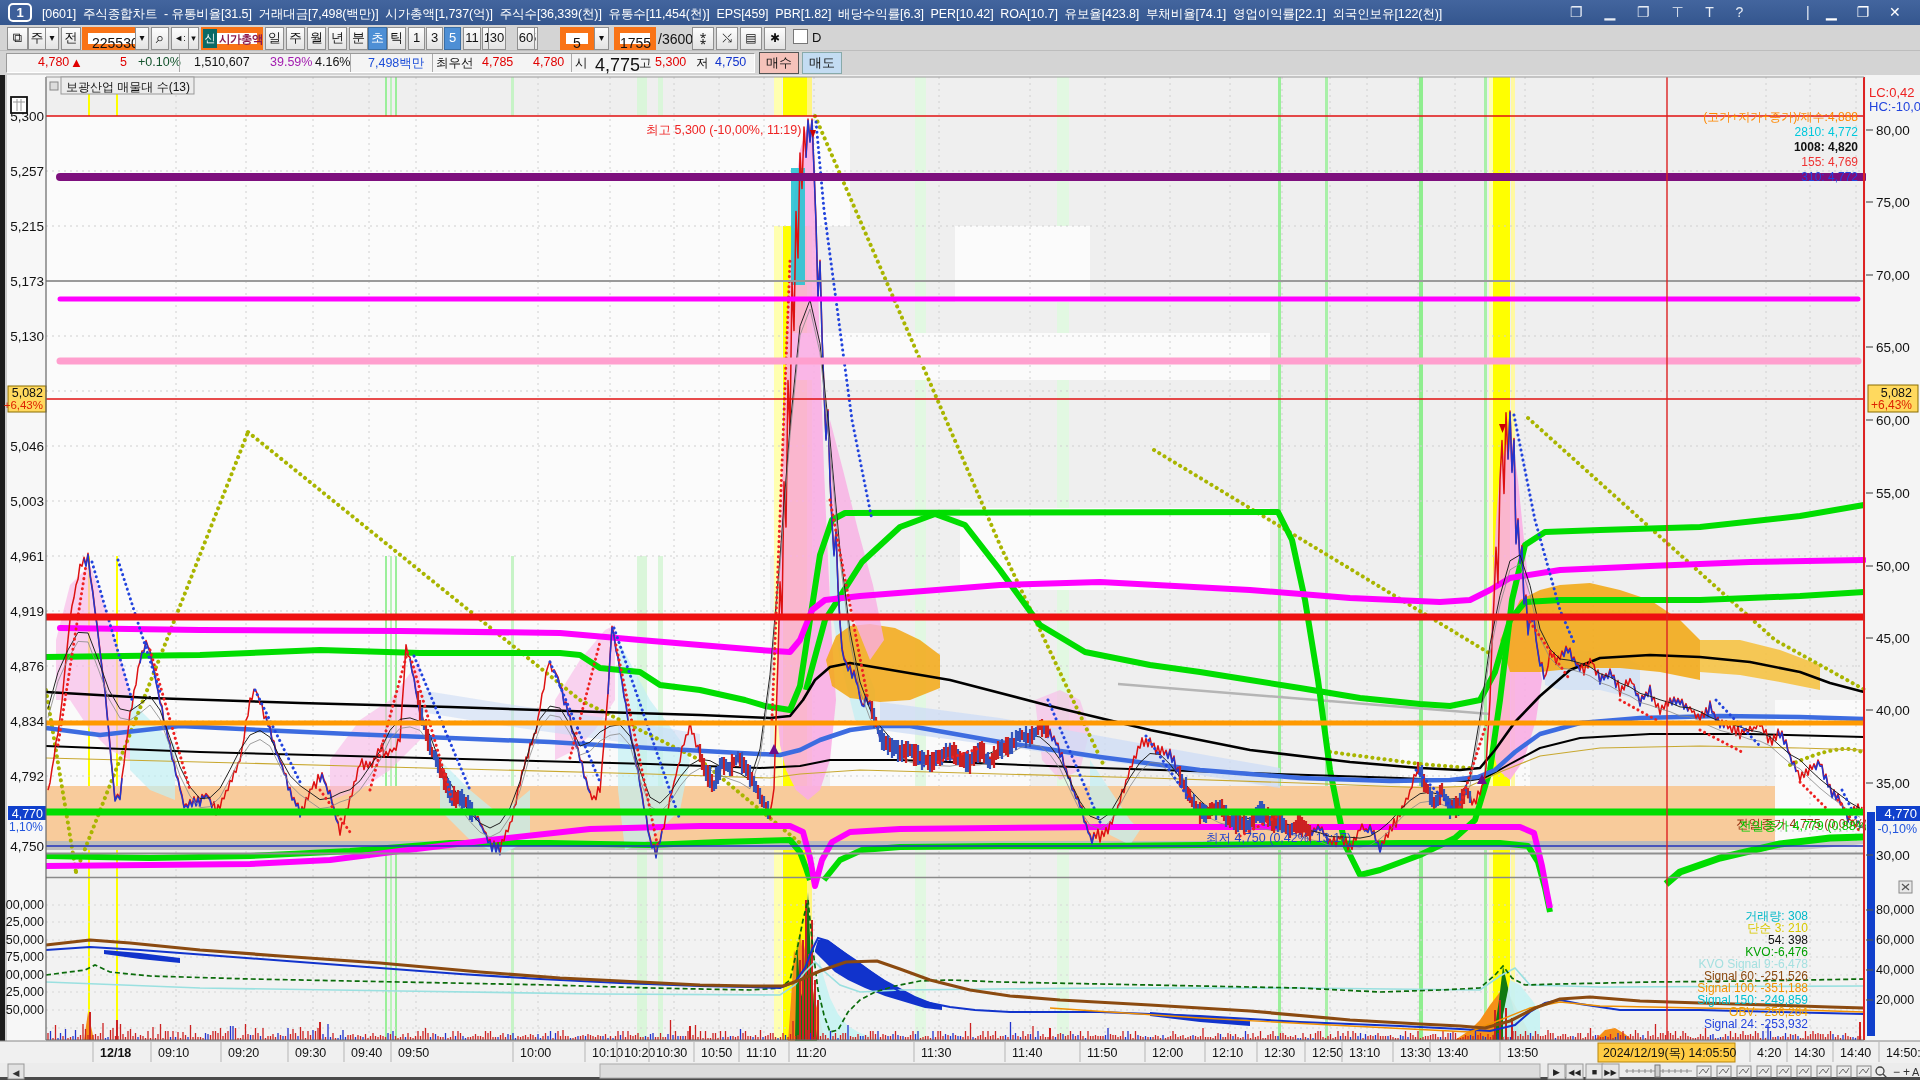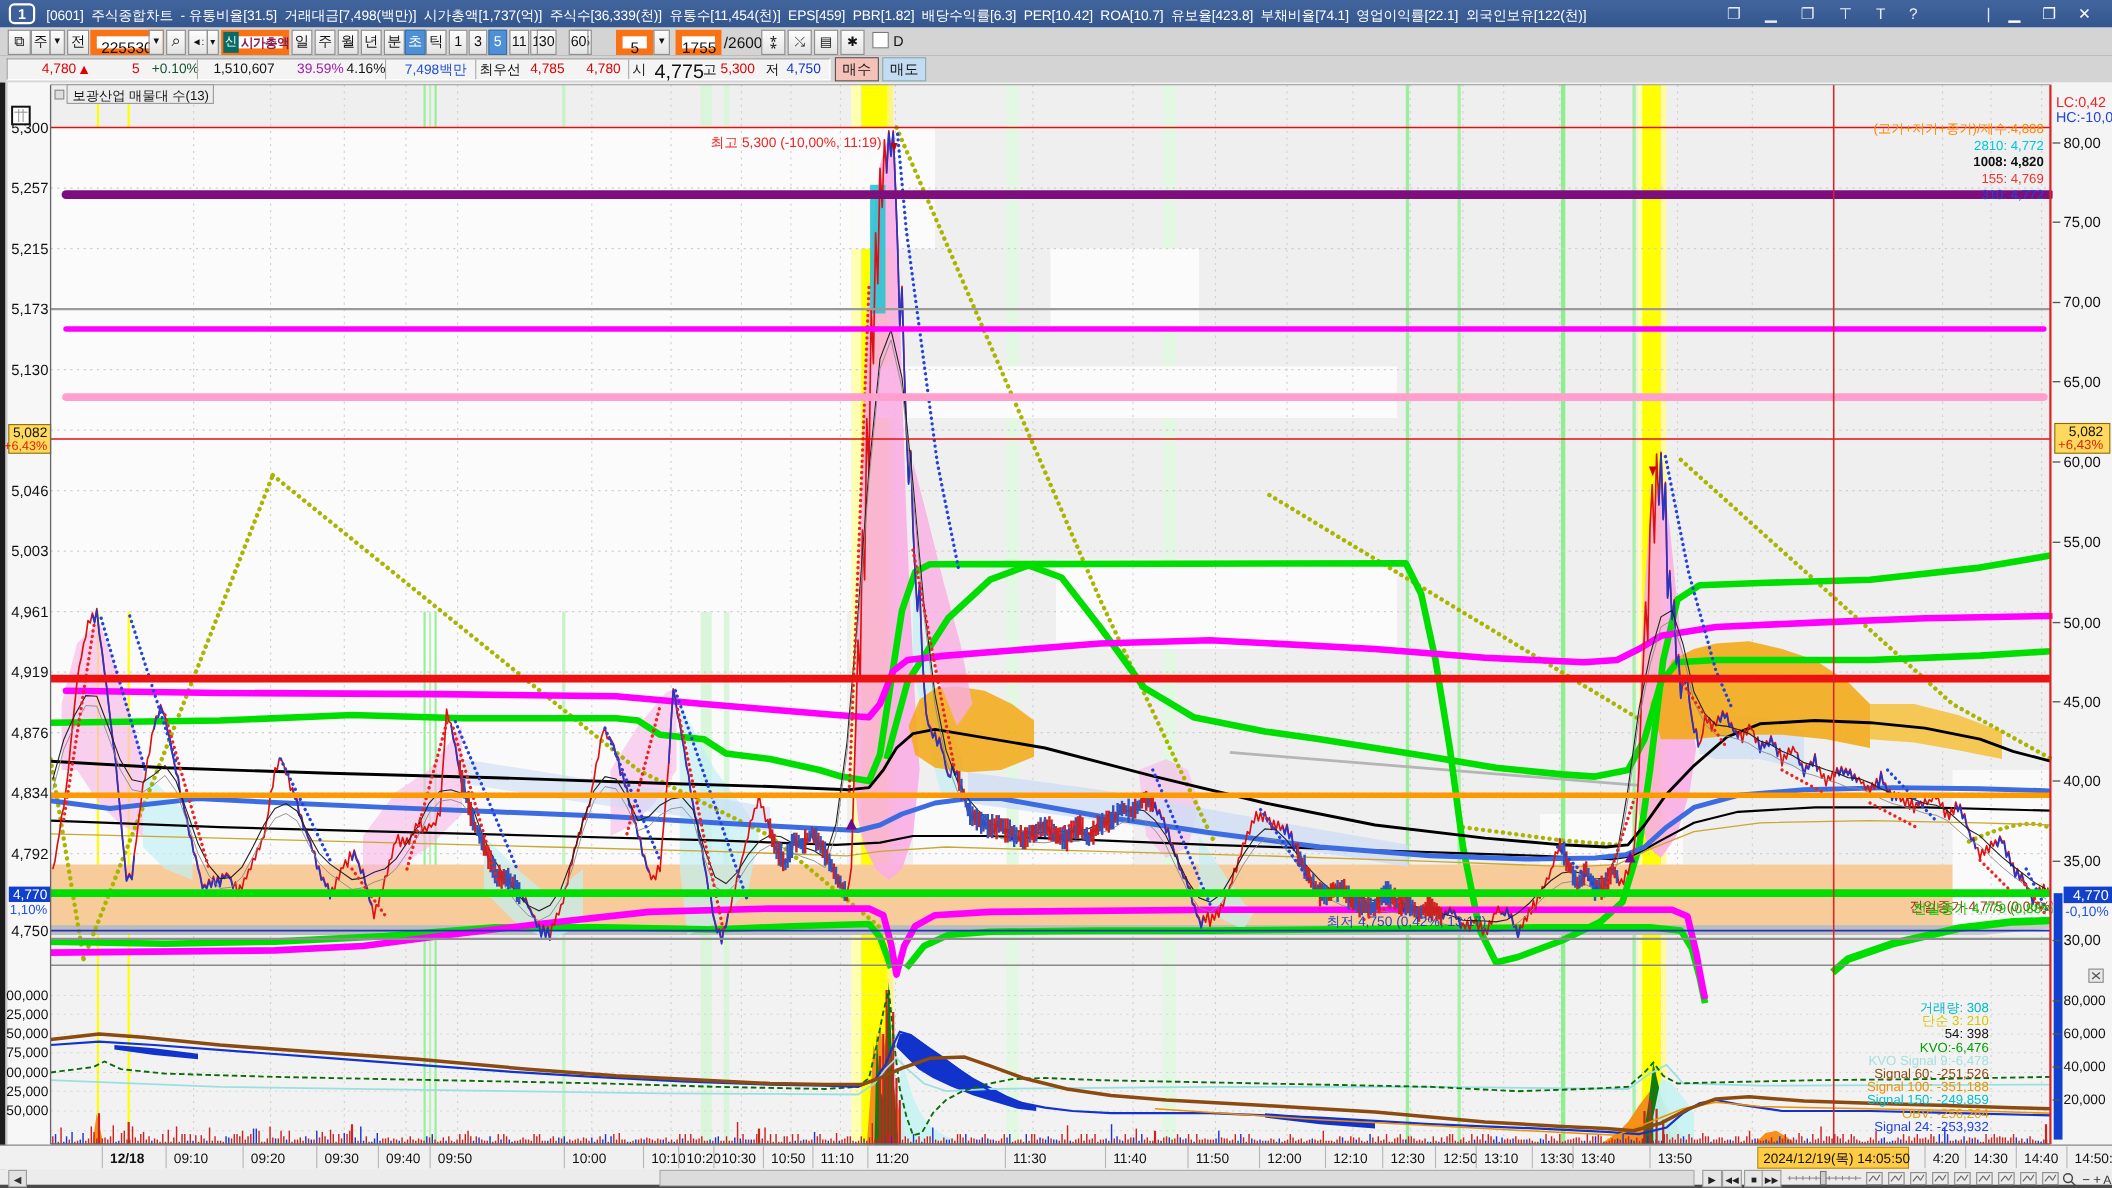--- a/index.html
+++ b/index.html
@@ -44,21 +44,21 @@
 <div class="btn" style="left:426px;top:27px;width:17px;font-size:13px">3</div>
 <div class="btn btnsel" style="left:444px;top:27px;width:17px;font-size:13px">5</div>
 <div class="btn" style="left:463px;top:27px;width:18px;font-size:13px">11</div>
 <div class="btn" style="left:482px;top:27px;width:18px;font-size:13px">14</div>
 <div class="btn" style="left:488px;top:27px;width:18px;font-size:13px">30</div>
 <div class="btn" style="left:520px;top:27px;width:18px;font-size:13px">45</div>
 <div class="btn" style="left:517px;top:27px;width:18px;font-size:13px">60</div>
 <div class="fld" style="left:560px;top:27px;width:34px;height:23px;text-align:center;line-height:21px">5</div>
 <div class="btn" style="left:594px;top:27px;width:15px;font-size:10px">▾</div>
 <div class="fld" style="left:614px;top:27px;width:42px;height:23px;text-align:center;line-height:21px">1755</div>
-<t style="left:658px;top:31px;font-size:14px;color:#111">/2600</t>
+<t style="left:658px;top:31px;font-size:14px;color:#111">/3600</t>
 <div class="btn" style="left:692px;top:27px;width:22px;font-size:12px">⁑</div>
 <div class="btn" style="left:716px;top:27px;width:22px;font-size:12px">⤯</div>
 <div class="btn" style="left:740px;top:27px;width:22px;font-size:12px">▤</div>
 <div class="btn" style="left:764px;top:27px;width:22px;font-size:12px">✱</div>
 <div class="abs" style="left:793px;top:29px;width:15px;height:15px;background:#fff;border:1px solid #777"></div>
 <t style="left:812px;top:30px;font-size:13px;color:#111">D</t>
 <div class="abs" style="left:0;top:51px;width:1920px;height:24px;background:#d4d4d4"></div>
 <div class="abs" style="left:6px;top:53px;width:749px;height:20px;background:#f4f4f4;border:1px solid #9a9a9a;border-right-color:#fff;border-bottom-color:#fff"></div>
 <t style="left:38px;top:55px;font-size:12.5px;color:#e00000">4,780</t>
 <t style="left:70px;top:55px;font-size:13px;color:#e00000">▲</t>

